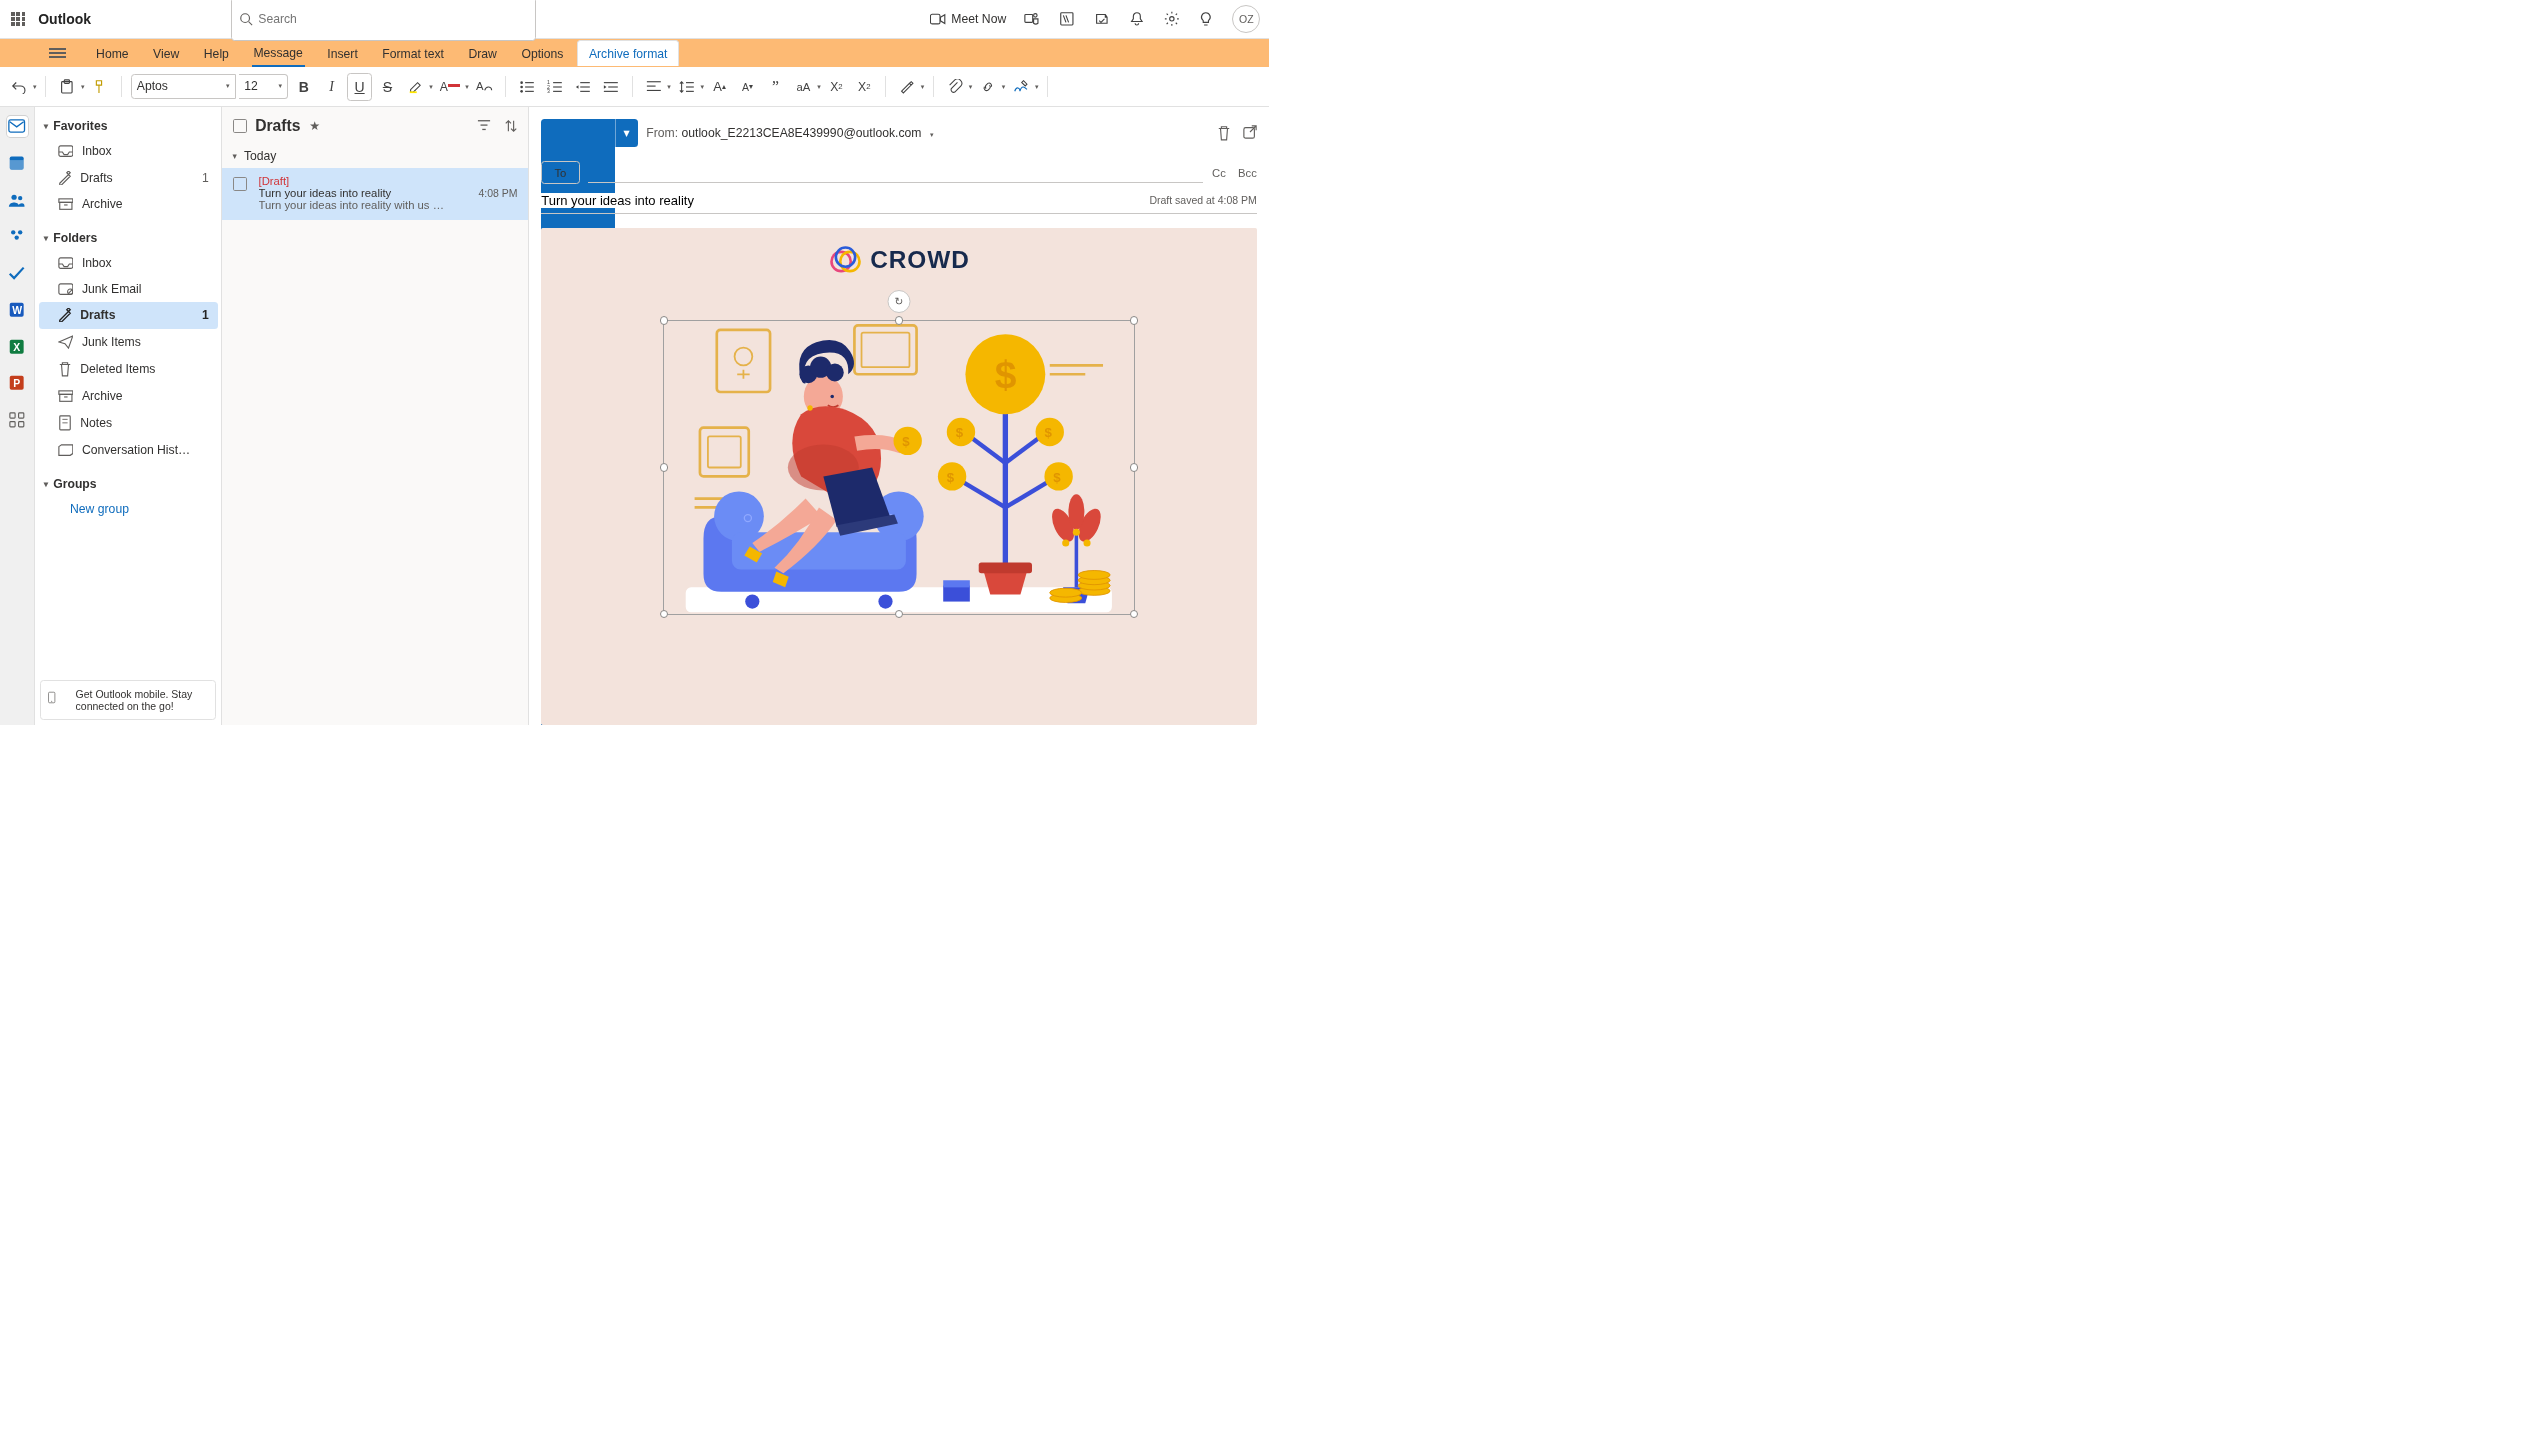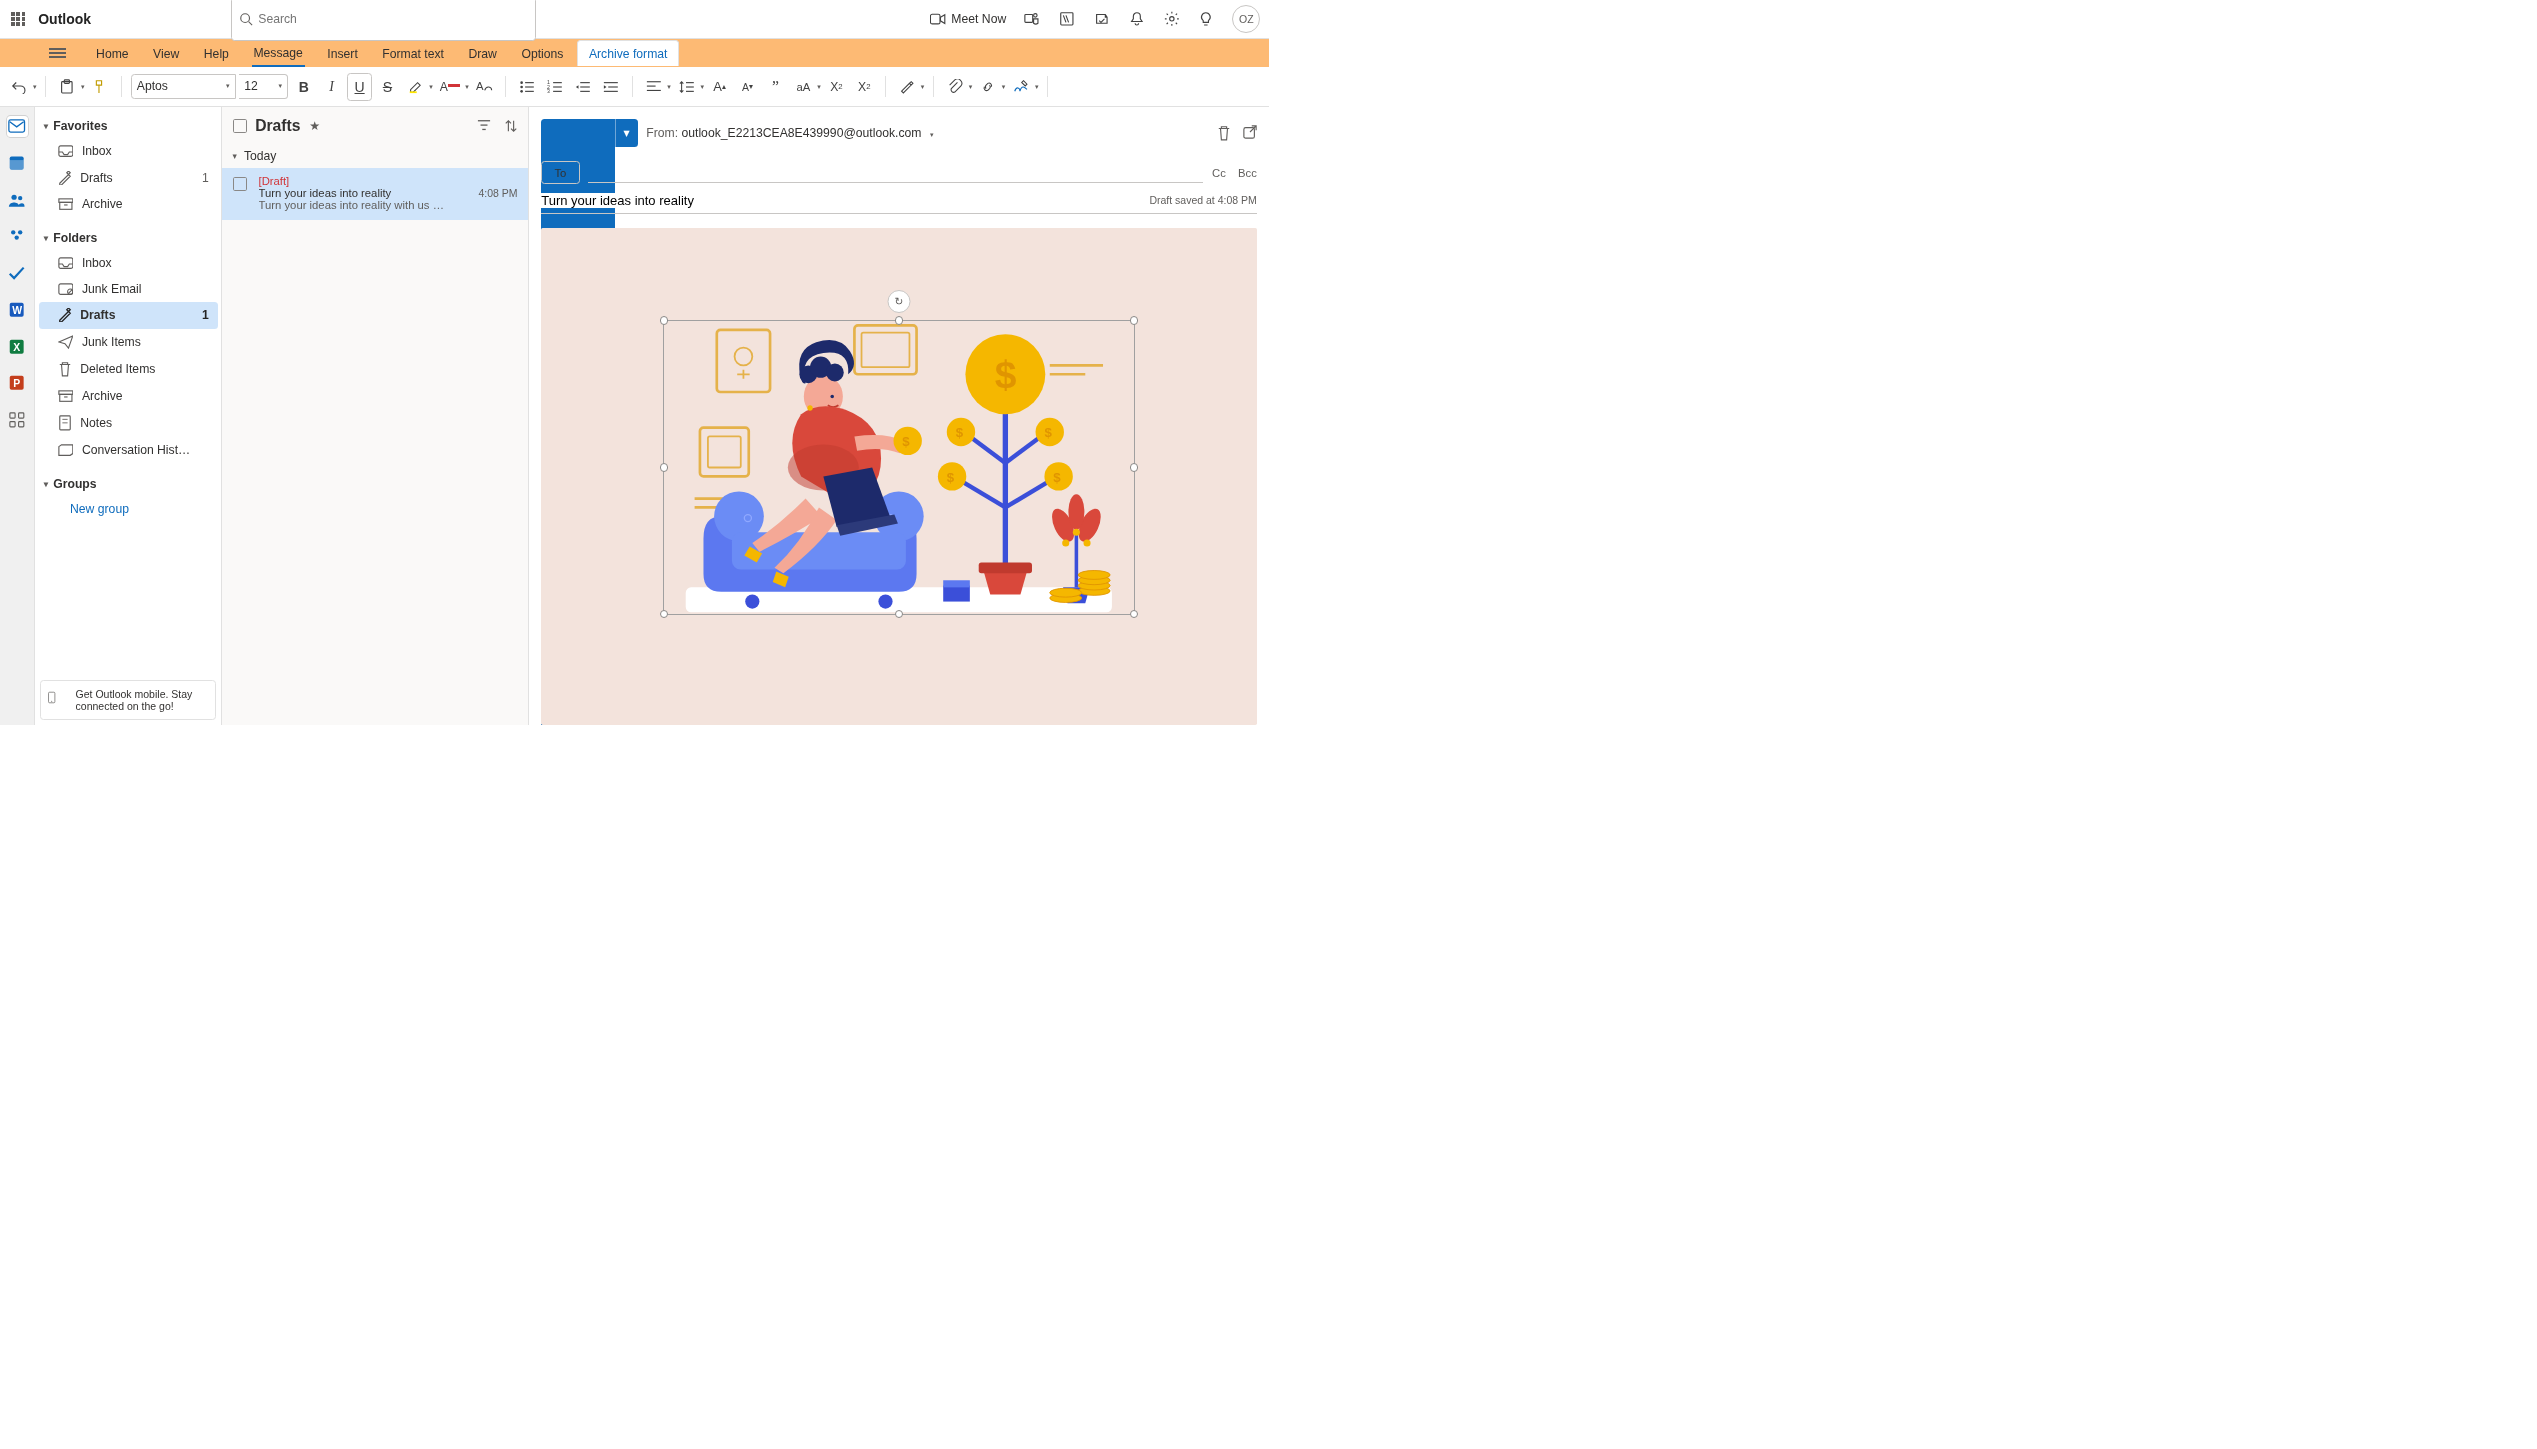--- a/index.html
+++ b/index.html
@@ -613,20 +613,27 @@
       <div class="ccbcc">
         <span>Cc</span>
         <span>Bcc</span>
       </div>
     </div>
     <div class="subjrow">
       <input value="Turn your ideas into reality" style="">
       <span class="savedtxt">Draft saved at 4:08 PM</span>
     </div>
     <div class="bodyarea">
+      <div class="crowdlogo">
+        <span class="mark"><svg width="35" height="35" viewBox="0 0 40 40">
+              <circle cx="15" cy="20" r="11" fill="none" stroke="#e8467c" stroke-width="3"></circle>
+              <circle cx="25" cy="20" r="11" fill="none" stroke="#f5b700" stroke-width="3"></circle>
+              <circle cx="20" cy="15" r="11" fill="none" stroke="#2b5cd9" stroke-width="3"></circle>
+            </svg></span><span>CROWD</span>
+      </div>
       <div class="imgsel">
         <div class="rotator">↻</div>
         <div class="handle h-nw"></div>
         <div class="handle h-n"></div>
         <div class="handle h-ne"></div>
         <div class="handle h-w"></div>
         <div class="handle h-e"></div>
         <div class="handle h-sw"></div>
         <div class="handle h-s"></div>
         <div class="handle h-se"></div>

